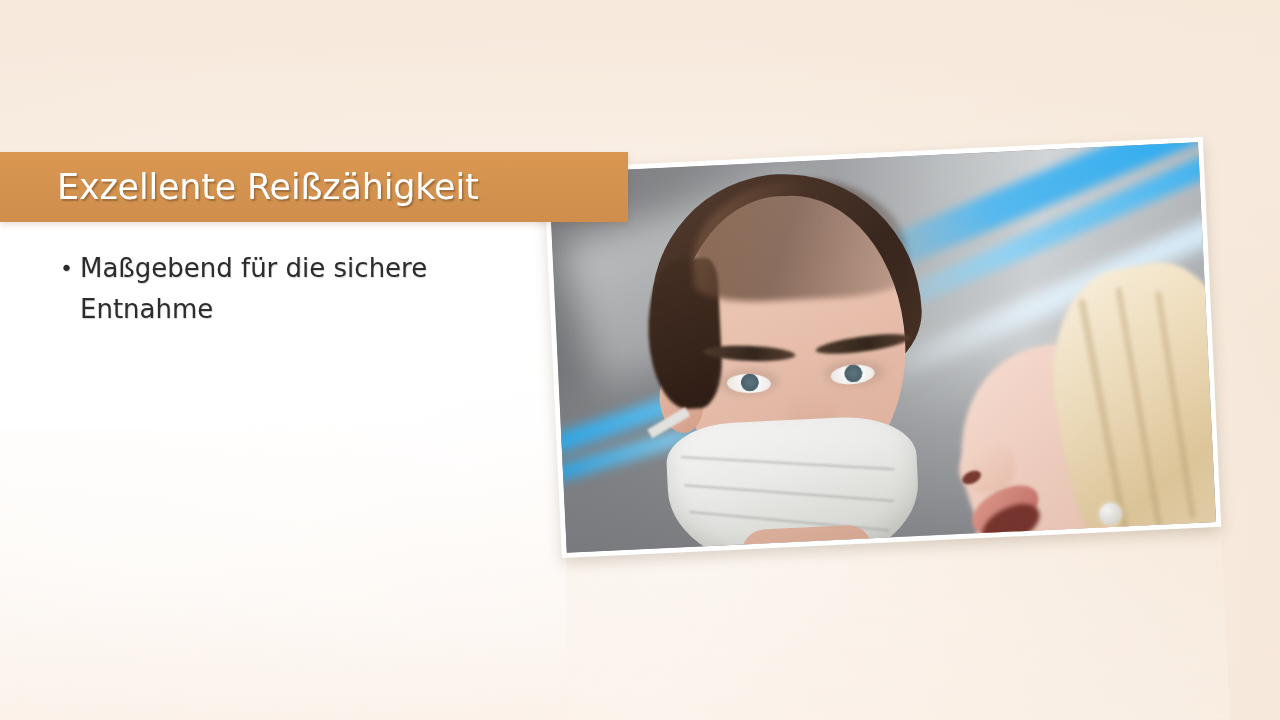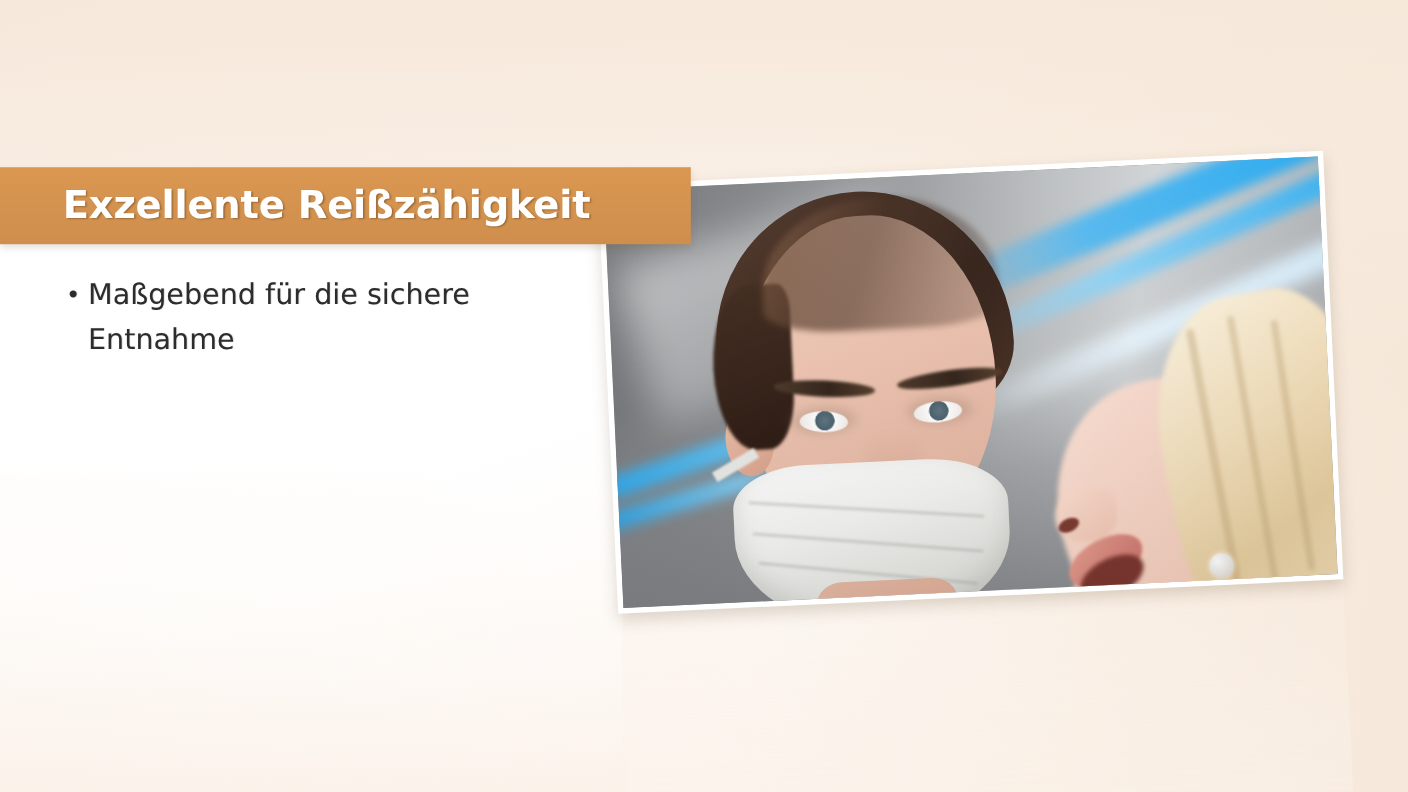--- a/index.html
+++ b/index.html
@@ -78,21 +78,21 @@
     width: 628px;
     height: 70px;
     background: linear-gradient(180deg, #da9751 0%, #d4934f 45%, #cf8e4c 100%);
     box-shadow: 0 3px 6px rgba(120, 90, 60, 0.18);
   }
   .title-text {
     position: absolute;
     left: 57px;
     top: 161px;
     font-family: "DejaVu Sans", sans-serif;
-    font-weight: bold;
+    font-weight: normal;
     font-size: 35px;
     line-height: 52px;
     letter-spacing: -0.2px;
     color: #ffffff;
     text-shadow: 1.5px 1.5px 1.5px rgba(95, 62, 30, 0.45);
     white-space: nowrap;
   }
 
   
   .bullets {

